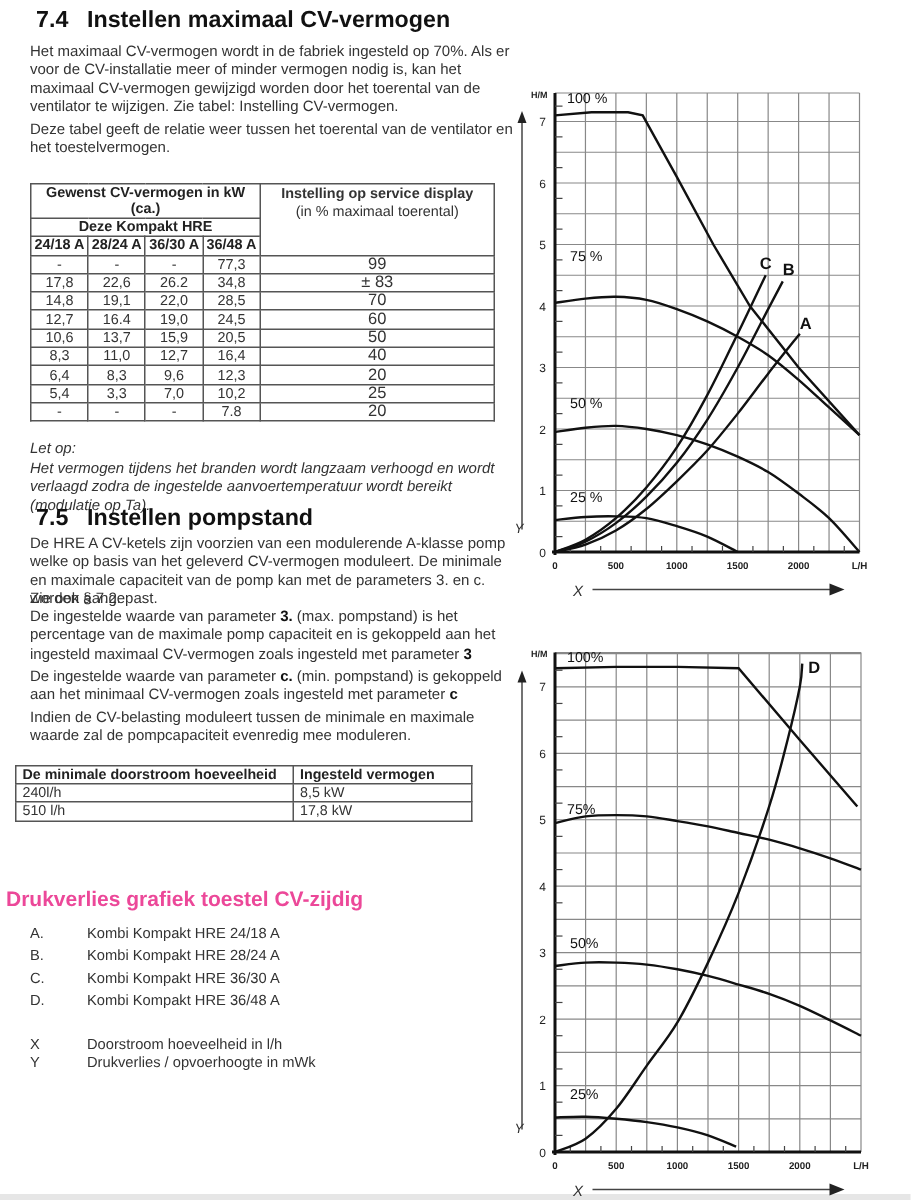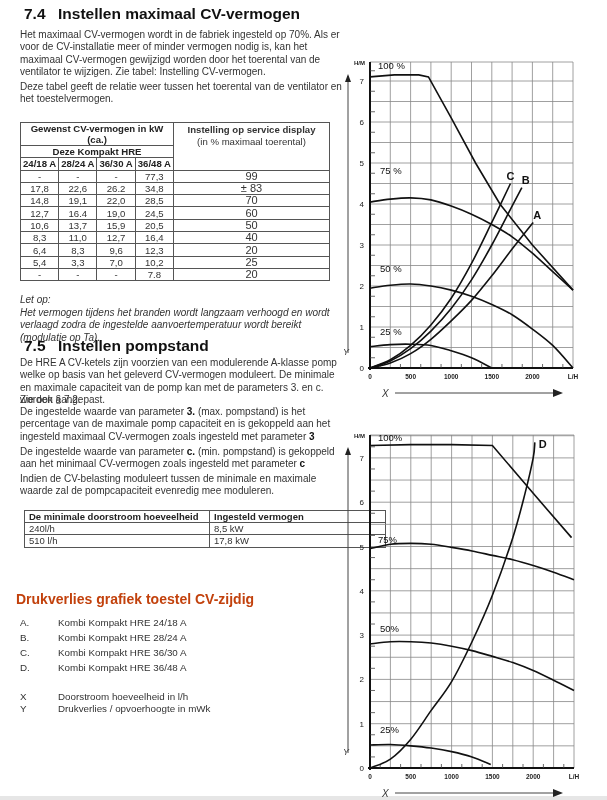--- a/index.html
+++ b/index.html
@@ -11,24 +11,24 @@
   .h2 .txt { position:absolute; left:38px; top:0; white-space:nowrap; }
   .p { position:absolute; left:20px; width:322px; font-size:10px; line-height:12.3px; color:#333; }
   .p b { color:#111; }
   .it { font-style:italic; }
   table { border-collapse:collapse; position:absolute; }
   .t1 { left:20px; top:122px; width:310px; font-size:9.6px; }
   .t1 td { border:1px solid #555; text-align:center; padding:0; height:11.3px; line-height:11px; color:#333; }
   .t1 .hd { font-weight:bold; color:#222; }
   .t1 .hd2 { color:#333; font-weight:bold; vertical-align:top; line-height:11.5px; padding-top:1px; }
   .t1 .hd2 span.sub { font-weight:normal; }
-  .t2 { left:24px; top:510px; width:362px; font-size:9.5px; border:1.5px solid #444; }
+  .t2 { left:10px; top:510px; width:305px; font-size:9.5px; border:1.5px solid #444; }
   .t2 td { border:1px solid #555; padding:0 0 0 4px; height:11.2px; line-height:11px; color:#333; }
   .t2 .hd { font-weight:bold; color:#222; }
-  .h3 { position:absolute; left:16px; top:591px; font-weight:bold; font-size:14px; color:#c2410c; white-space:nowrap; }
+  .h3 { position:absolute; left:4px; top:591px; font-weight:bold; font-size:14px; color:#ec4899; white-space:nowrap; }
   .legend { position:absolute; left:20px; font-size:9.8px; color:#333; }
   .legend .k { position:absolute; left:0; }
   .legend .v { position:absolute; left:38px; white-space:nowrap; }
   svg { position:absolute; left:0; top:0; }
   svg text { font-family:"Liberation Sans", sans-serif; }
 </style>
 </head>
 <body>
 
 <div class="bottom-strip"></div>

